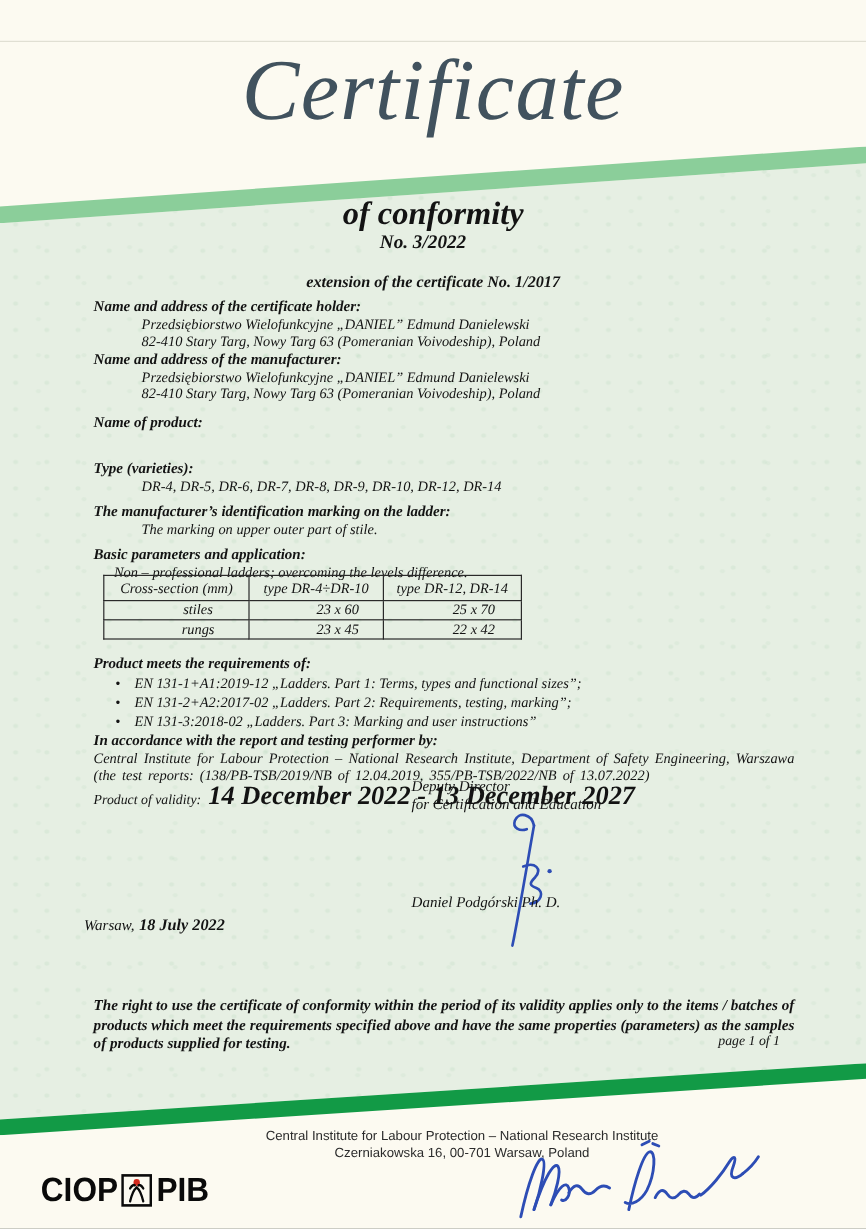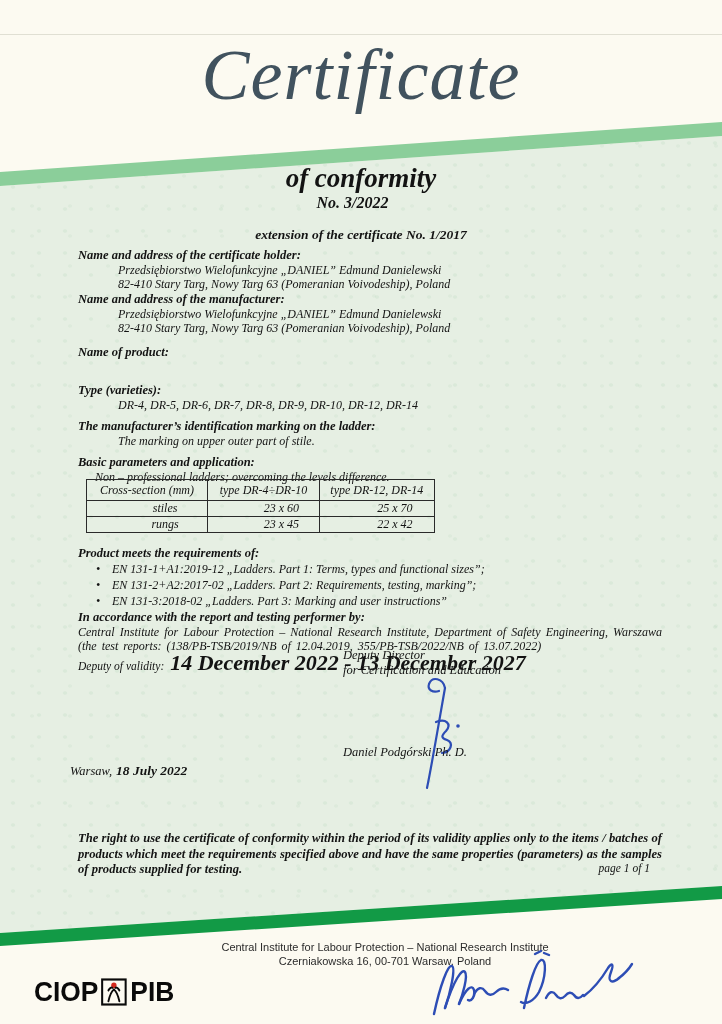--- a/index.html
+++ b/index.html
@@ -153,21 +153,21 @@
       <div>EN 131-3:2018-02 „Ladders. Part 3: Marking and user instructions”</div>
     </div>
   </div>
 
   <div class="blk" id="report">
     <div class="lbl">In accordance with the report and testing performer by:</div>
     <div class="just">Central Institute for Labour Protection – National Research Institute, Department of Safety Engineering, Warszawa (the test reports: (138/PB-TSB/2019/NB of 12.04.2019, 355/PB-TSB/2022/NB of 13.07.2022)</div>
   </div>
 
   <div class="blk" id="validity">
-    <span class="vlabel">Deputy of validity:</span><span class="vvalue">14 December 2022 - 13 December 2027</span>
+    <span class="vlabel">Product of validity:</span><span class="vvalue">14 December 2022 - 13 December 2027</span>
   </div>
 
   <div id="signatory">
     <div>Deputy Director</div>
     <div>for Certification and Education</div>
   </div>
 
   <svg id="midsig" width="48" height="114" viewBox="0 0 48 114">
     <g fill="none" stroke="#2d4db5" stroke-width="2.2" stroke-linecap="round">
       <path d="M 11,112 C 16,88 24,40 29,12"></path>

